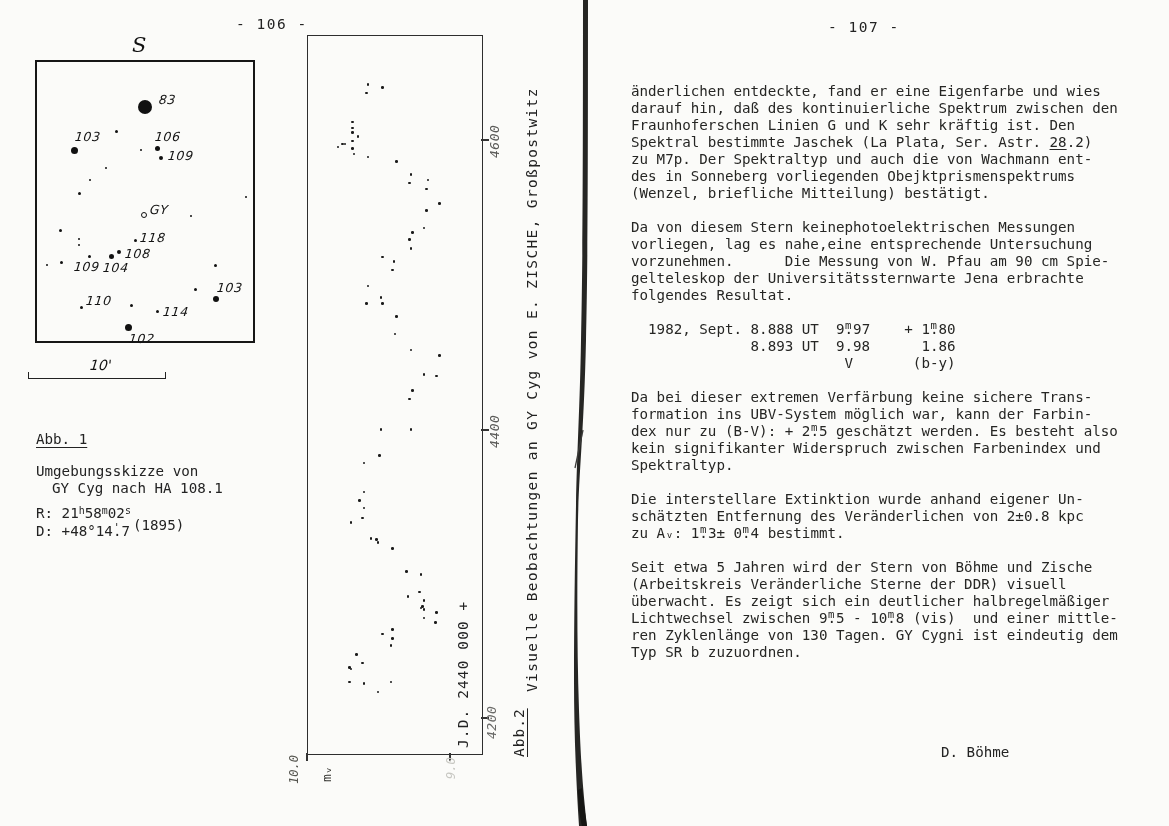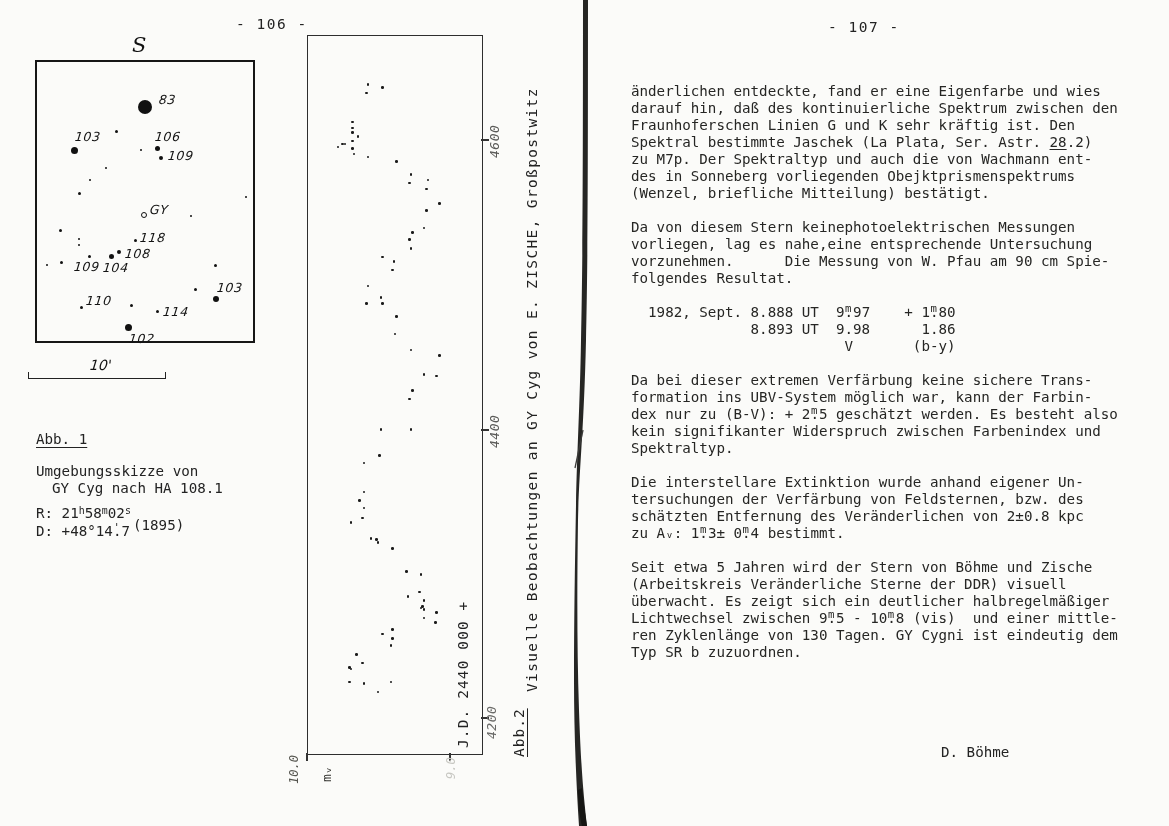--- a/index.html
+++ b/index.html
@@ -228,37 +228,37 @@
         <div class="line">Fraunhoferschen Linien G und K sehr kräftig ist. Den</div>
         <div class="line">Spektral bestimmte Jaschek (La Plata, Ser. Astr. <u>28</u>.2)</div>
         <div class="line">zu M7p. Der Spektraltyp und auch die von Wachmann ent-</div>
         <div class="line">des in Sonneberg vorliegenden Obejktprismenspektrums</div>
         <div class="line">(Wenzel, briefliche Mitteilung) bestätigt.</div>
       </div>
       <div class="para">
         <div class="line">Da von diesem Stern keinephotoelektrischen Messungen</div>
         <div class="line">vorliegen, lag es nahe,eine entsprechende Untersuchung</div>
         <div class="line">vorzunehmen.      Die Messung von W. Pfau am 90 cm Spie-</div>
+        <div class="line">gelteleskop der Universitätssternwarte Jena erbrachte</div>
         <div class="line">folgendes Resultat.</div>
       </div>
       <div class="para">
         <div class="line">  1982, Sept. 8.888 UT  9<span class="zsup">m</span>.97    + 1<span class="zsup">m</span>.80</div>
         <div class="line">              8.893 UT  9.98      1.86</div>
         <div class="line">                         V       (b-y)</div>
       </div>
       <div class="para">
         <div class="line">Da bei dieser extremen Verfärbung keine sichere Trans-</div>
         <div class="line">formation ins UBV-System möglich war, kann der Farbin-</div>
         <div class="line">dex nur zu (B-V): + 2<span class="zsup">m</span>.5 geschätzt werden. Es besteht also</div>
         <div class="line">kein signifikanter Widerspruch zwischen Farbenindex und</div>
         <div class="line">Spektraltyp.</div>
       </div>
       <div class="para">
         <div class="line">Die interstellare Extinktion wurde anhand eigener Un-</div>
-        <div class="line">tersuchungen der Verfärbung von Feldsternen, bzw. des</div>
         <div class="line">schätzten Entfernung des Veränderlichen von 2±0.8 kpc</div>
         <div class="line">zu Aᵥ: 1<span class="zsup">m</span>.3± 0<span class="zsup">m</span>.4 bestimmt.</div>
       </div>
       <div class="para">
         <div class="line">Seit etwa 5 Jahren wird der Stern von Böhme und Zische</div>
         <div class="line">(Arbeitskreis Veränderliche Sterne der DDR) visuell</div>
         <div class="line">überwacht. Es zeigt sich ein deutlicher halbregelmäßiger</div>
         <div class="line">Lichtwechsel zwischen 9<span class="zsup">m</span>.5 - 10<span class="zsup">m</span>.8 (vis)  und einer mittle-</div>
         <div class="line">ren Zyklenlänge von 130 Tagen. GY Cygni ist eindeutig dem</div>
         <div class="line">Typ SR b zuzuordnen.</div>

